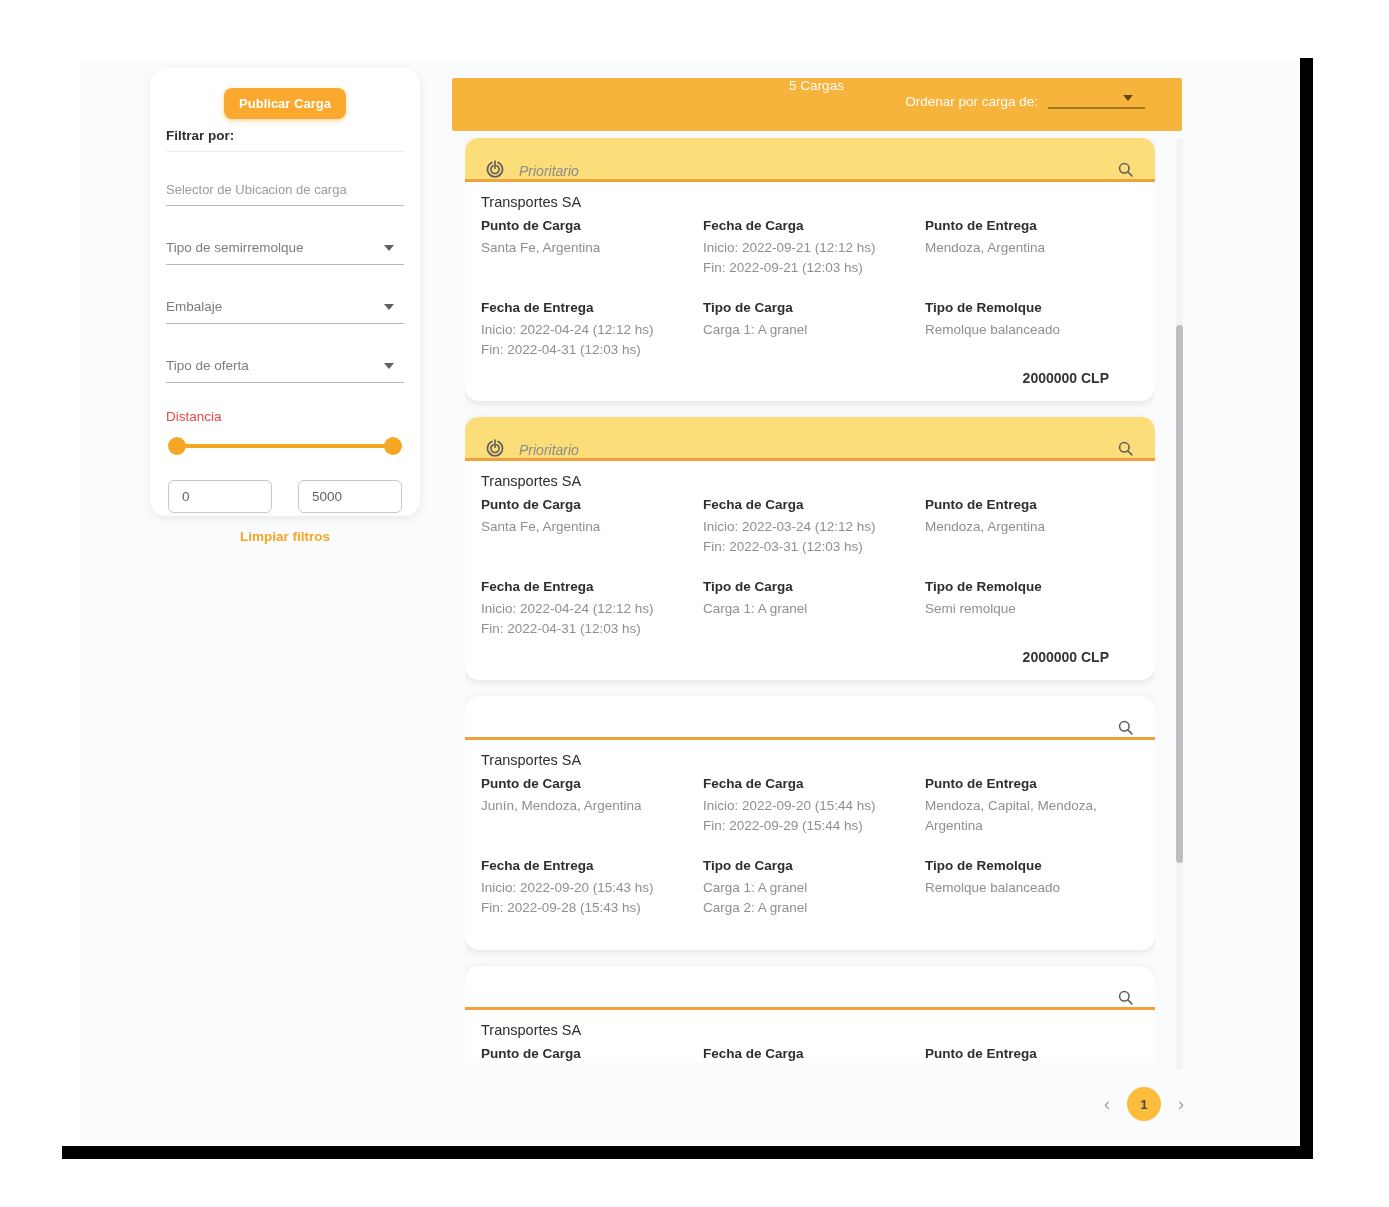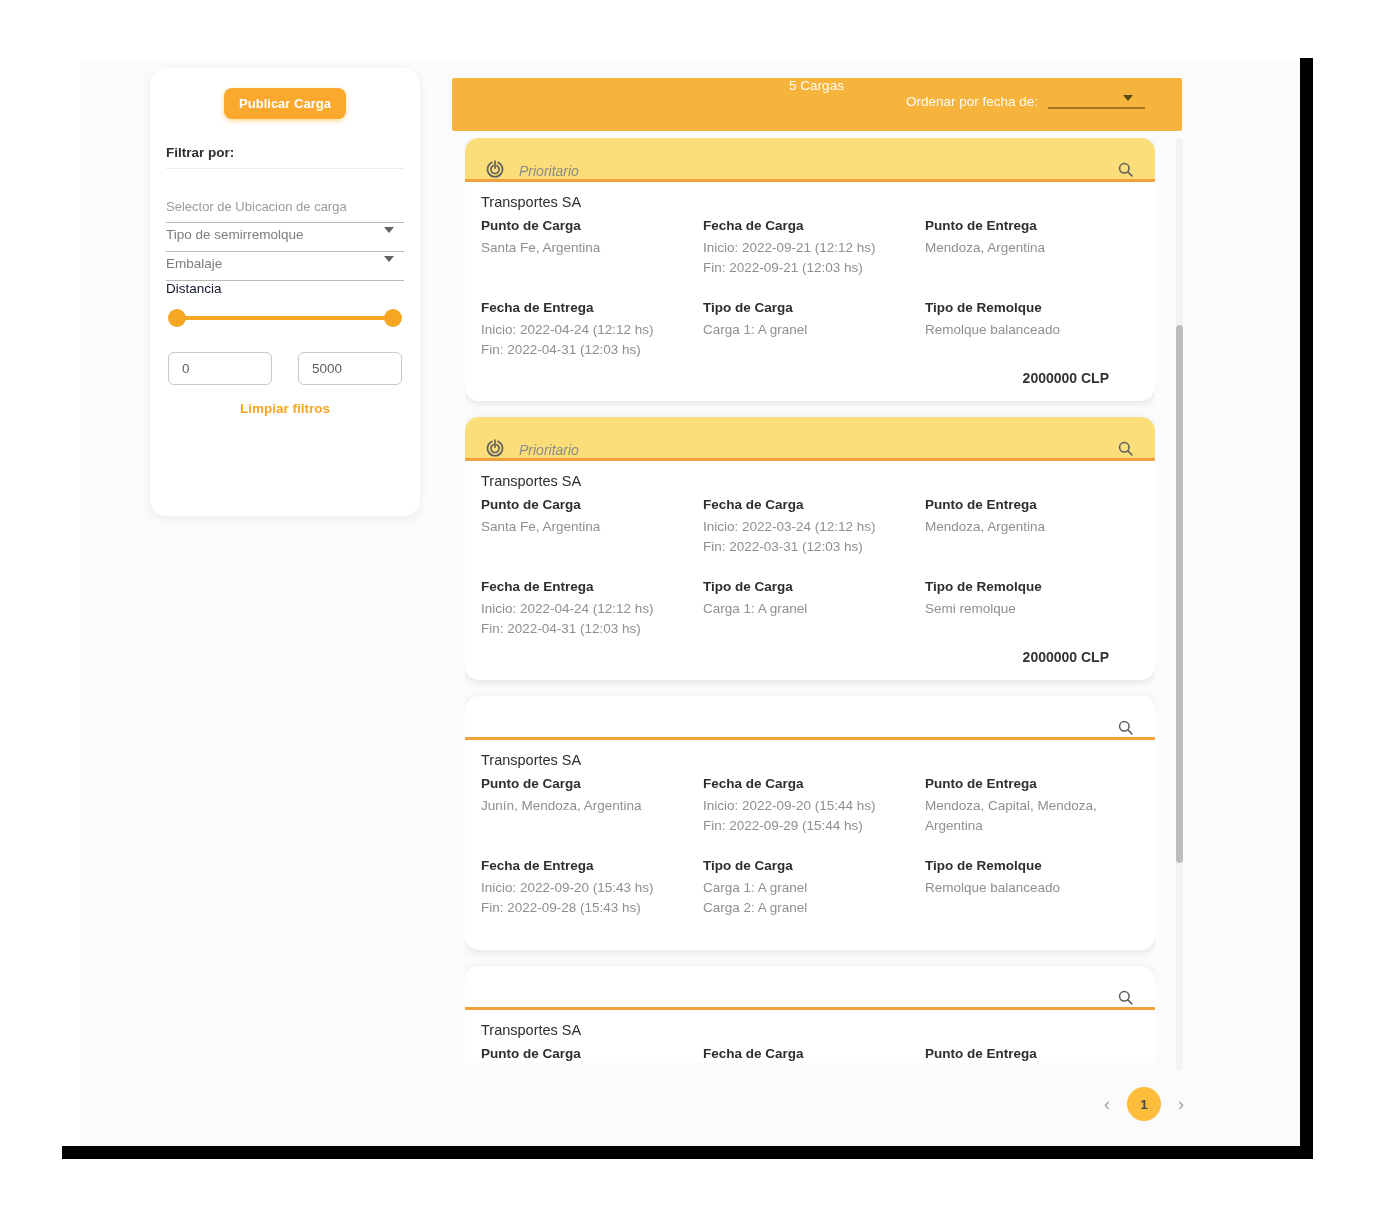--- a/index.html
+++ b/index.html
@@ -12,31 +12,31 @@
   .edge-right  { position:absolute; left:1300px; top:58px;  width:13px;  height:1100px; background:#000; }
   .edge-bottom { position:absolute; left:62px;  top:1146px; width:1251px; height:13px;  background:#000; }
 
   
   .sidebar { position:absolute; left:70px; top:8px; width:270px; height:448px;
     background:#fff; border-radius:16px; box-shadow:0 3px 10px rgba(0,0,0,.07);
     padding:12px 16px; }
   .publish-btn { display:block; margin:8px auto 0; padding:8px 15px; border:none;
     background:#fba92e; color:#fff; font-size:13px; font-weight:700; border-radius:8px;
     box-shadow:0 2px 5px rgba(249,168,38,.45); cursor:pointer; font-family:inherit; }
-  .filter-title { margin-top:26px; font-size:13.5px; font-weight:700; color:#2e2e2e; }
+  .filter-title { margin-top:9px; font-size:13.5px; font-weight:700; color:#2e2e2e; }
   .divider { margin-top:8px; border-bottom:1px solid #ececec; }
   .loc-input { margin-top:26px; width:100%; border:none; border-bottom:1px solid #b9b9b9;
     font-size:13px; color:#555; padding:4px 0 8px; outline:none; font-family:inherit; }
   .loc-input::placeholder { color:#9c9c9c; }
-  .select-row { display:flex; justify-content:space-between; align-items:flex-start;
+  .select-row { margin-top:30px; display:flex; justify-content:space-between; align-items:center;
     border-bottom:1px solid #b9b9b9; padding:4px 2px 9px 0; cursor:pointer;gap:44px; }
   .select-row .lbl { font-size:13.5px; color:#7d7d7d; }
   .caret { width:0; height:0; border-left:5px solid transparent; border-right:5px solid transparent;
     border-top:6px solid #616161; margin-right:8px; }
-  .dist-label { font-size:13.5px; color:#0f172a; }
+  .dist-label { margin-top:26px; font-size:13.5px; color:#ef4444; }
   .slider { position:relative; margin:13px 2px 0; height:18px; }
   .slider .track { position:absolute; left:6px; right:6px; top:7px; height:4px;
     background:#f5a623; border-radius:2px; }
   .slider .handle { position:absolute; top:0; width:18px; height:18px; border-radius:50%;
     background:#f5a623; cursor:pointer; }
   .slider .h-min { left:0; }
   .slider .h-max { right:0; }
   .range-inputs { margin-top:25px; display:flex; justify-content:space-between; padding:0 2px; }
   .range-inputs input { width:104px; height:33px; border:1px solid #c9c9c9; border-radius:6px;
     font-size:13.5px; color:#616161; padding-left:13px; outline:none; font-family:inherit; }
@@ -101,38 +101,42 @@
     <input class="loc-input" placeholder="Selector de Ubicacion de carga" style="">
 
     <div class="select-row">
       <span class="lbl">Tipo de semirremolque</span>
       <span class="caret"></span>
     </div>
     <div class="select-row">
       <span class="lbl">Embalaje</span>
       <span class="caret"></span>
     </div>
+    <div class="select-row">
+      <span class="lbl">Tipo de oferta</span>
+      <span class="caret"></span>
+    </div>
 
     <div class="dist-label">Distancia</div>
     <div class="slider">
       <div class="track"></div>
       <div class="handle h-min"></div>
       <div class="handle h-max"></div>
     </div>
     <div class="range-inputs">
       <input value="0" style="">
       <input value="5000" style="">
     </div>
     <div class="clear-link">Limpiar filtros</div>
   </aside>
 
   <div class="topbar">
     <span>5 Cargas</span>
     <div class="sort-group">
-      <span>Ordenar por fecha de:</span>
+      <span>Ordenar por carga de:</span>
       <div class="sort-select">
         <span></span>
         <span class="caret"></span>
       </div>
     </div>
   </div>
 
   <div class="cards-viewport">
 
     <div class="card card-1">

